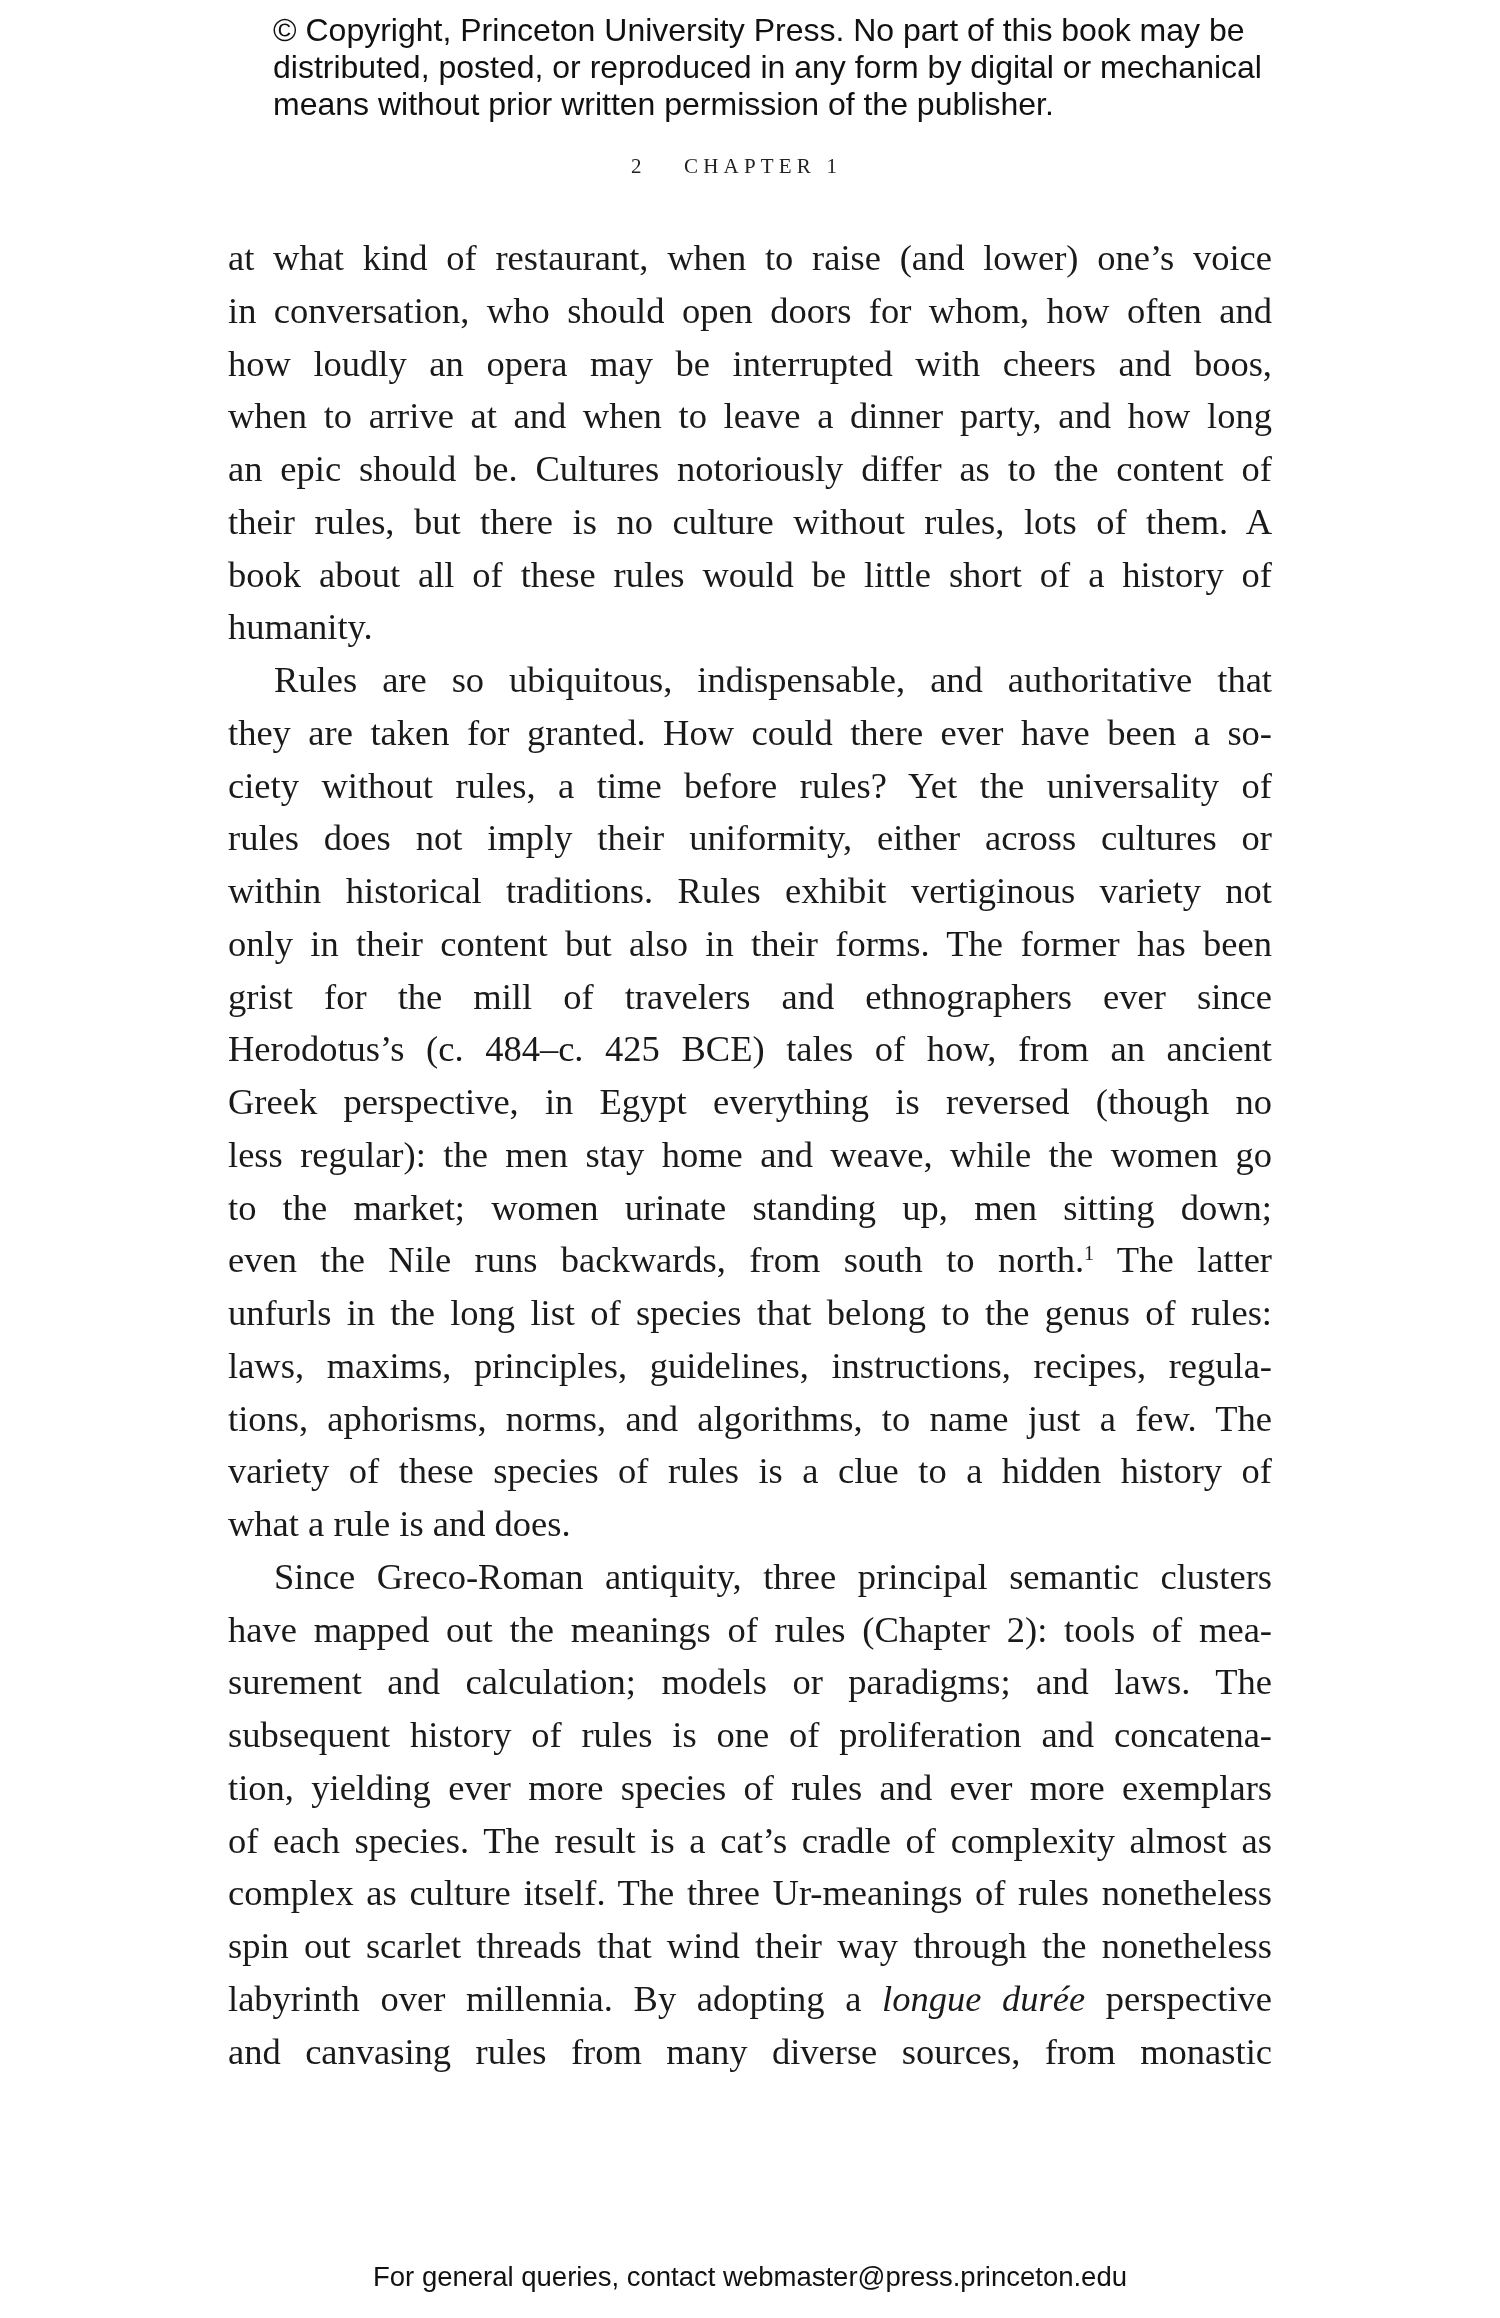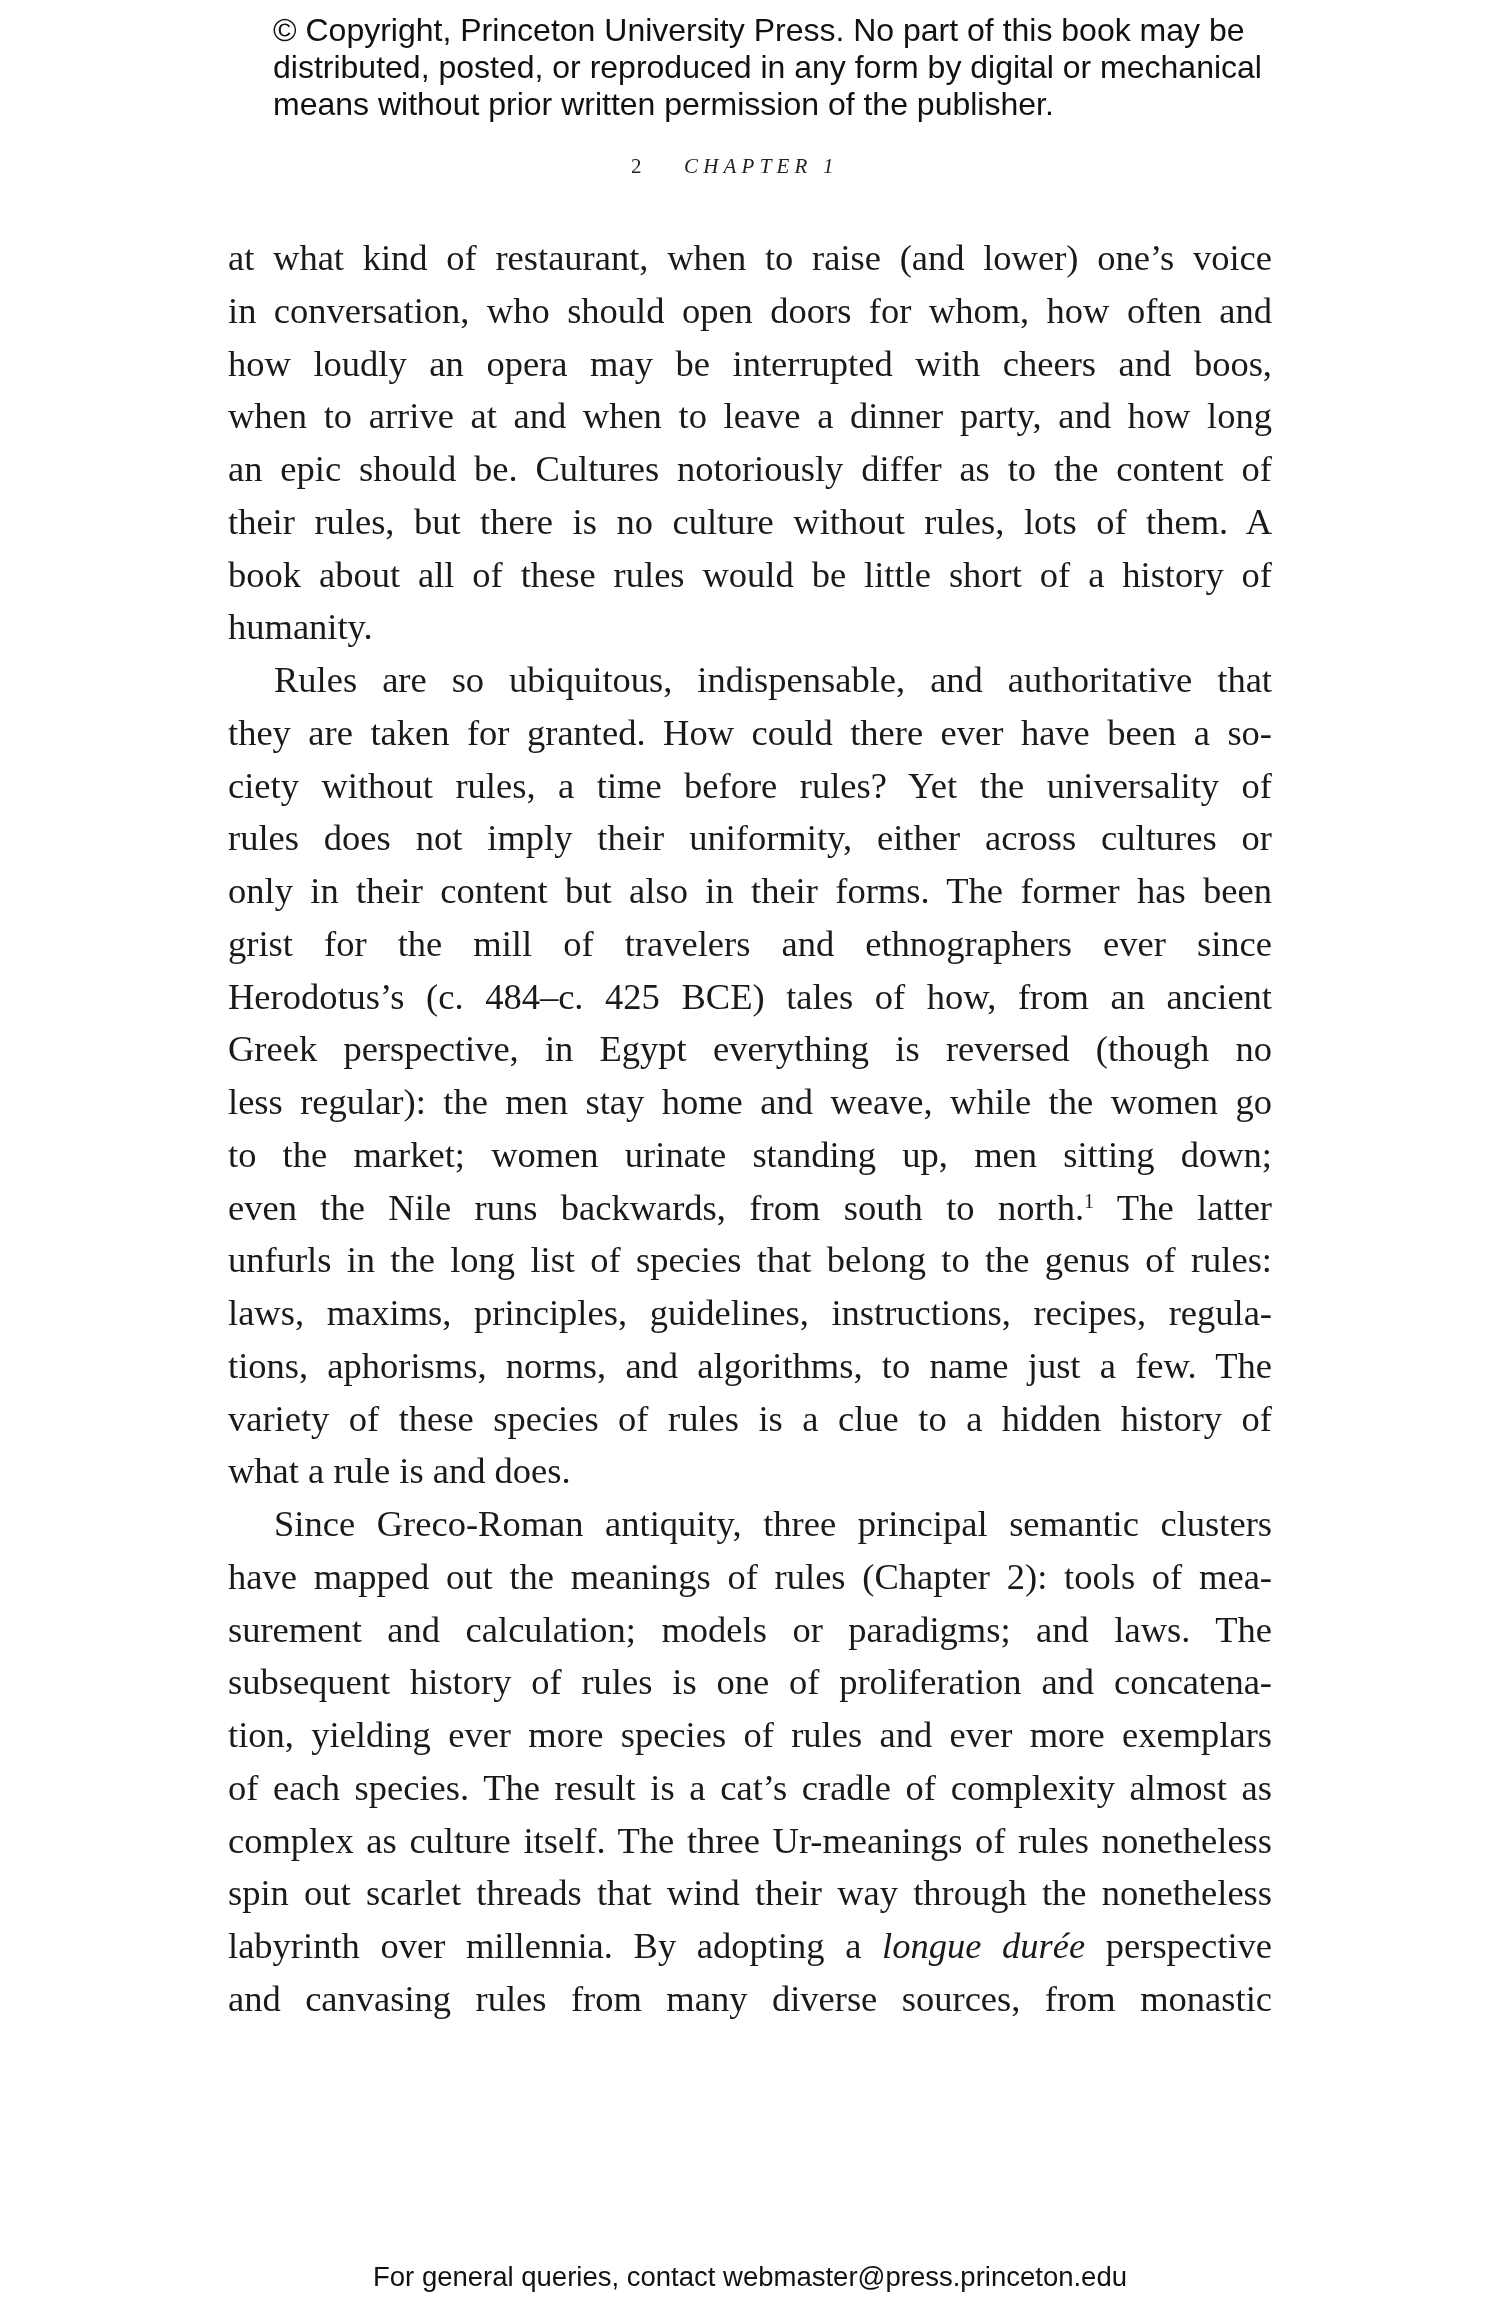--- a/index.html
+++ b/index.html
@@ -7,21 +7,21 @@
   .notice {
     position: absolute; left: 273px; top: 12px; width: 960px;
     font-family: "Liberation Sans", sans-serif; font-size: 32px; line-height: 37px; color: #111;
   }
   .notice div { white-space: nowrap; }
   .runhead {
     position: absolute; top: 154px; left: 0; width: 1500px; text-align: center;
     font-family: "Liberation Serif", serif; font-size: 21px; color: #222;
   }
   .runhead .pg { position: absolute; left: 631px; top: 0; }
-  .runhead .ch { position: absolute; left: 684px; top: 0; letter-spacing: 5.2px; font-style: italic; }
+  .runhead .ch { position: absolute; left: 684px; top: 0; letter-spacing: 5.2px; }
   .body-text {
     position: absolute; left: 228px; top: 232px; width: 1044px;
     font-family: Liberation Serif, serif; font-size: 36.5px; line-height: 52.75px; color: #1a1a1a;
   }
   .ln { display: block; text-align: justify; text-align-last: justify; white-space: nowrap; height: 52.75px; overflow: visible; }
   .ln.last { text-align-last: left; }
   .ln.indent { padding-left: 46px; }
   .ln span { white-space: normal; }
   .ln sup { font-size: 0.55em; vertical-align: 0.6em; line-height: 0; }
   .footer {
@@ -50,20 +50,21 @@
   <span class="ln"><span>when to arrive at and when to leave a dinner party, and how long</span></span>
   <span class="ln"><span>an epic should be. Cultures notoriously differ as to the content of</span></span>
   <span class="ln"><span>their rules, but there is no culture without rules, lots of them. A</span></span>
   <span class="ln"><span>book about all of these rules would be little short of a history of</span></span>
   <span class="ln last"><span>humanity.</span></span>
 
   <span class="ln indent"><span>Rules are so ubiquitous, indispensable, and authoritative that</span></span>
   <span class="ln"><span>they are taken for granted. How could there ever have been a so-</span></span>
   <span class="ln"><span>ciety without rules, a time before rules? Yet the universality of</span></span>
   <span class="ln"><span>rules does not imply their uniformity, either across cultures or</span></span>
+  <span class="ln"><span>within historical traditions. Rules exhibit vertiginous variety not</span></span>
   <span class="ln"><span>only in their content but also in their forms. The former has been</span></span>
   <span class="ln"><span>grist for the mill of travelers and ethnographers ever since</span></span>
   <span class="ln"><span>Herodotus’s (c. 484–c. 425 BCE) tales of how, from an ancient</span></span>
   <span class="ln"><span>Greek perspective, in Egypt everything is reversed (though no</span></span>
   <span class="ln"><span>less regular): the men stay home and weave, while the women go</span></span>
   <span class="ln"><span>to the market; women urinate standing up, men sitting down;</span></span>
   <span class="ln"><span><span>even the Nile runs backwards, from south to north.</span><sup>1</sup><span> The latter</span></span></span>
   <span class="ln"><span>unfurls in the long list of species that belong to the genus of rules:</span></span>
   <span class="ln"><span>laws, maxims, principles, guidelines, instructions, recipes, regula-</span></span>
   <span class="ln"><span>tions, aphorisms, norms, and algorithms, to name just a few. The</span></span>

